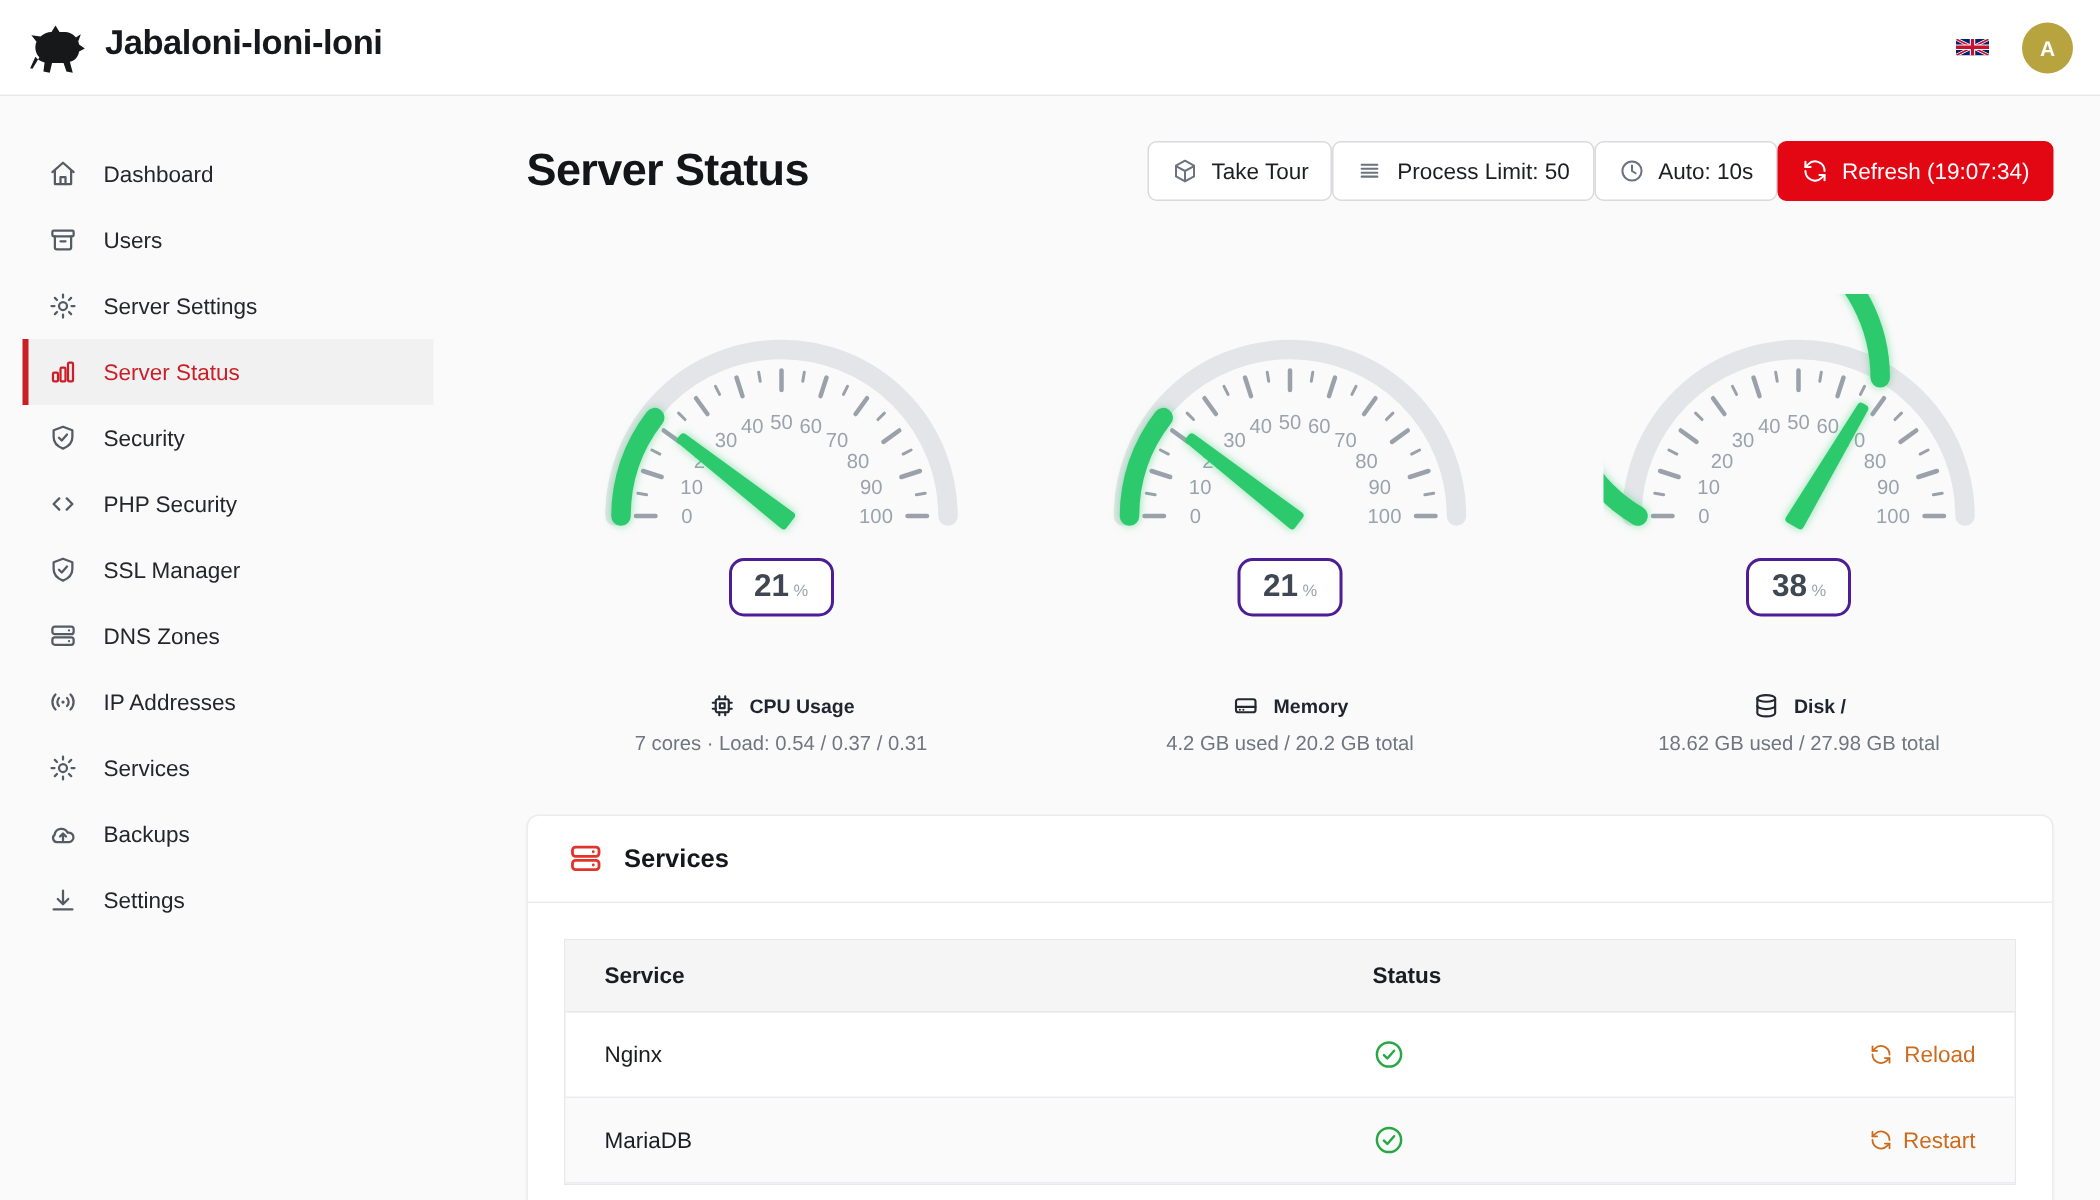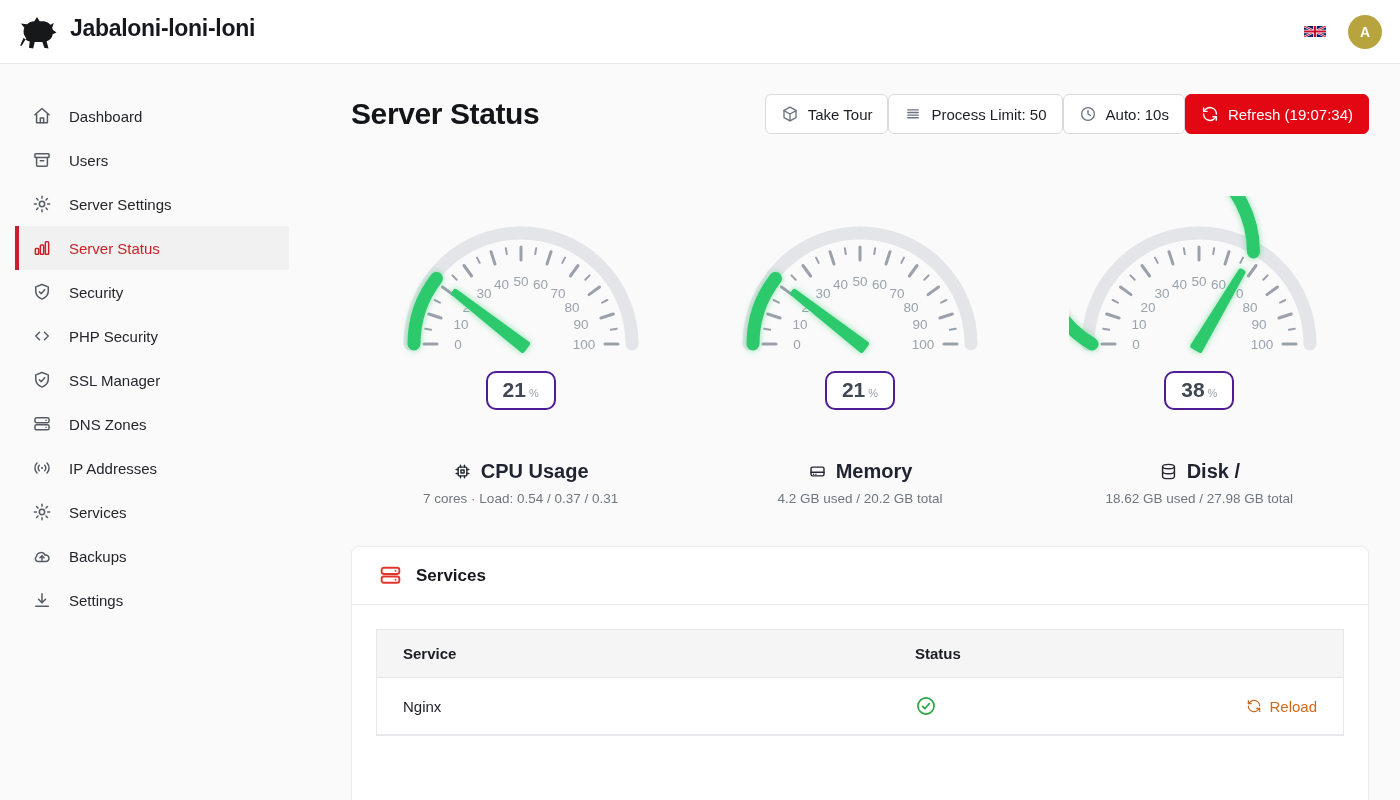--- a/index.html
+++ b/index.html
@@ -47,21 +47,21 @@
   .gauges { margin-top:62px; display:flex; }
   .gauge-col { flex:1; display:flex; flex-direction:column; align-items:center; }
   .glow { filter:drop-shadow(0 0 3px rgba(46,203,110,.55)); }
   .g-tick { stroke:#9aa1ab; stroke-linecap:round; }
   .g-label { fill:#9aa3ad; font-size:13.5px; font-family:"Liberation Sans",sans-serif; }
   .badge { margin-top:9px; background:#fff; border:2px solid #4c1d95; border-radius:10px;
     padding:5px 15px 6px; display:flex; align-items:baseline; gap:3px; }
   .badge .val { font-size:21px; font-weight:700; color:#3f4753; }
   .badge .unit { font-size:11px; color:#9ca3af; }
   .g-title { margin-top:50px; display:flex; align-items:center; gap:9px;
-    font-size:20px; font-weight:700; color:#1f2430; }
+    font-size:13px; font-weight:700; color:#1f2430; }
   .g-title .g-ico { width:19px; height:19px; color:#232832; display:flex; }
   .g-title .g-ico svg { width:19px; height:19px; }
   .g-sub { margin-top:8px; font-size:13.5px; color:#6f7680; }
 
   
   .card { margin-top:40px; background:#fff; border:1px solid #ececef; border-radius:8px;
     box-shadow:0 1px 2px rgba(0,0,0,.04); padding-bottom:90px; }
   .card-head { display:flex; align-items:center; gap:13px; padding:16px 26px;
     border-bottom:1px solid #ebecef; }
   .card-head .c-ico { width:25px; height:25px; color:#e3342b; display:flex; }
@@ -475,17 +475,41 @@
                       <path d="M20.5 12a8.5 8.5 0 00-14.6-5.9L3.5 8.4"></path>
                       <path d="M3.5 3.8v4.6h4.6"></path>
                       <path d="M3.5 12a8.5 8.5 0 0014.6 5.9l2.4-2.3"></path>
                       <path d="M20.5 20.2v-4.6h-4.6"></path>
                     </svg>
                   </span>
                   <span>Reload</span>
                 </a>
               </div>
             </div>
+            <div class="t-row s-row">
+              <div class="t-cell">MariaDB</div>
+              <div class="t-cell">
+                <span class="ok-ico">
+                  <svg viewBox="0 0 24 24" fill="none" stroke="currentColor" stroke-width="1.8" stroke-linecap="round" stroke-linejoin="round">
+                    <circle cx="12" cy="12" r="8.8"></circle>
+                    <path d="M8.3 12.4l2.5 2.5 4.9-5.6"></path>
+                  </svg>
+                </span>
+              </div>
+              <div class="t-cell action">
+                <a>
+                  <span class="a-ico">
+                    <svg viewBox="0 0 24 24" fill="none" stroke="currentColor" stroke-width="1.8" stroke-linecap="round" stroke-linejoin="round">
+                      <path d="M20.5 12a8.5 8.5 0 00-14.6-5.9L3.5 8.4"></path>
+                      <path d="M3.5 3.8v4.6h4.6"></path>
+                      <path d="M3.5 12a8.5 8.5 0 0014.6 5.9l2.4-2.3"></path>
+                      <path d="M20.5 20.2v-4.6h-4.6"></path>
+                    </svg>
+                  </span>
+                  <span>Restart</span>
+                </a>
+              </div>
+            </div>
           </div>
       </div>
     </section>
   </main>
 </div>
 
 </body></html>

